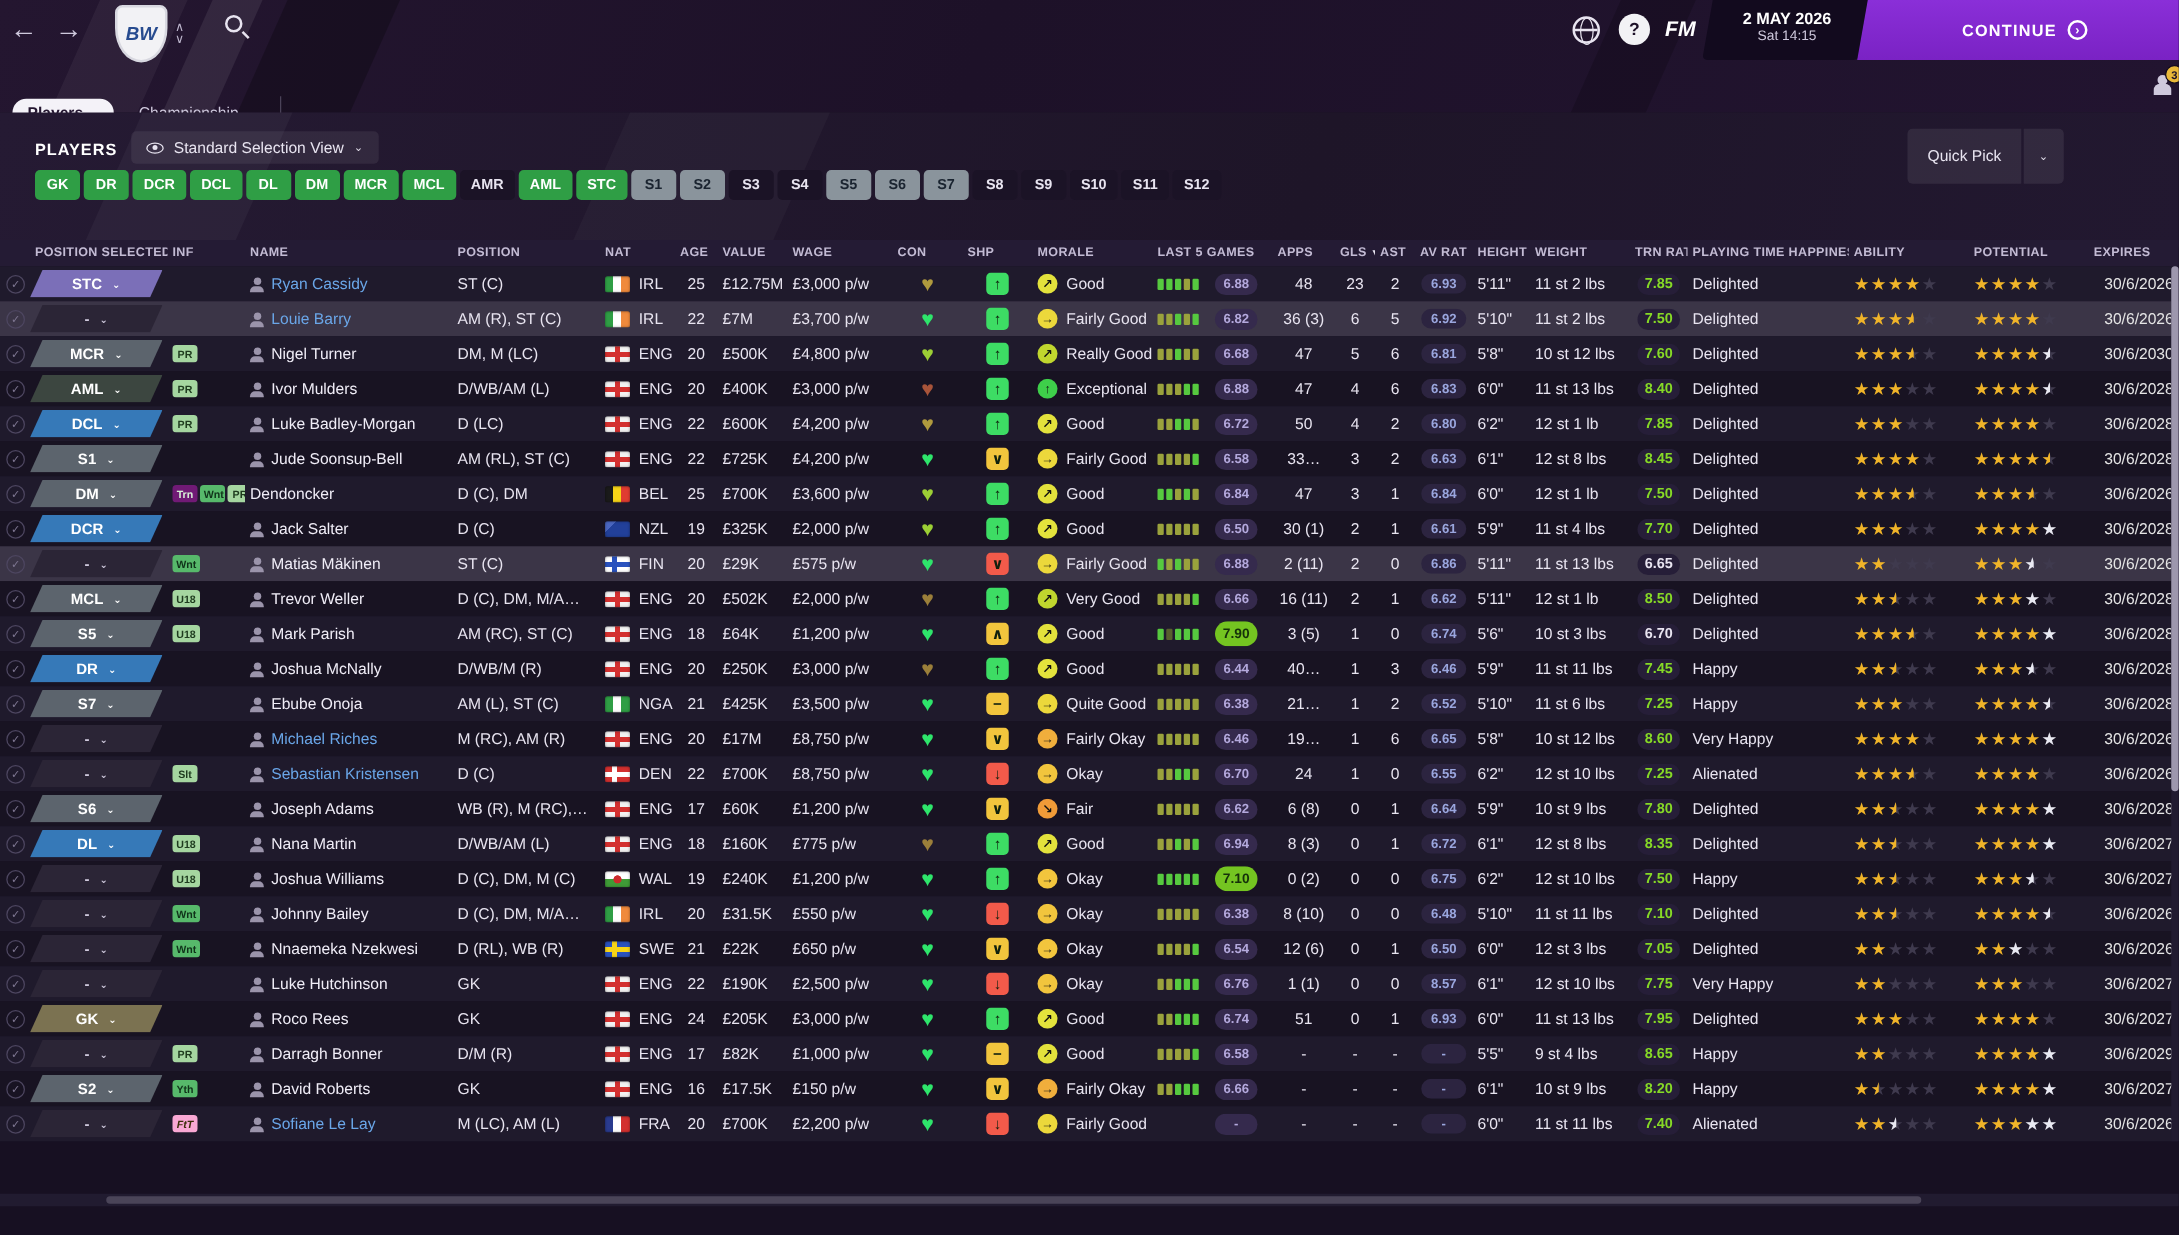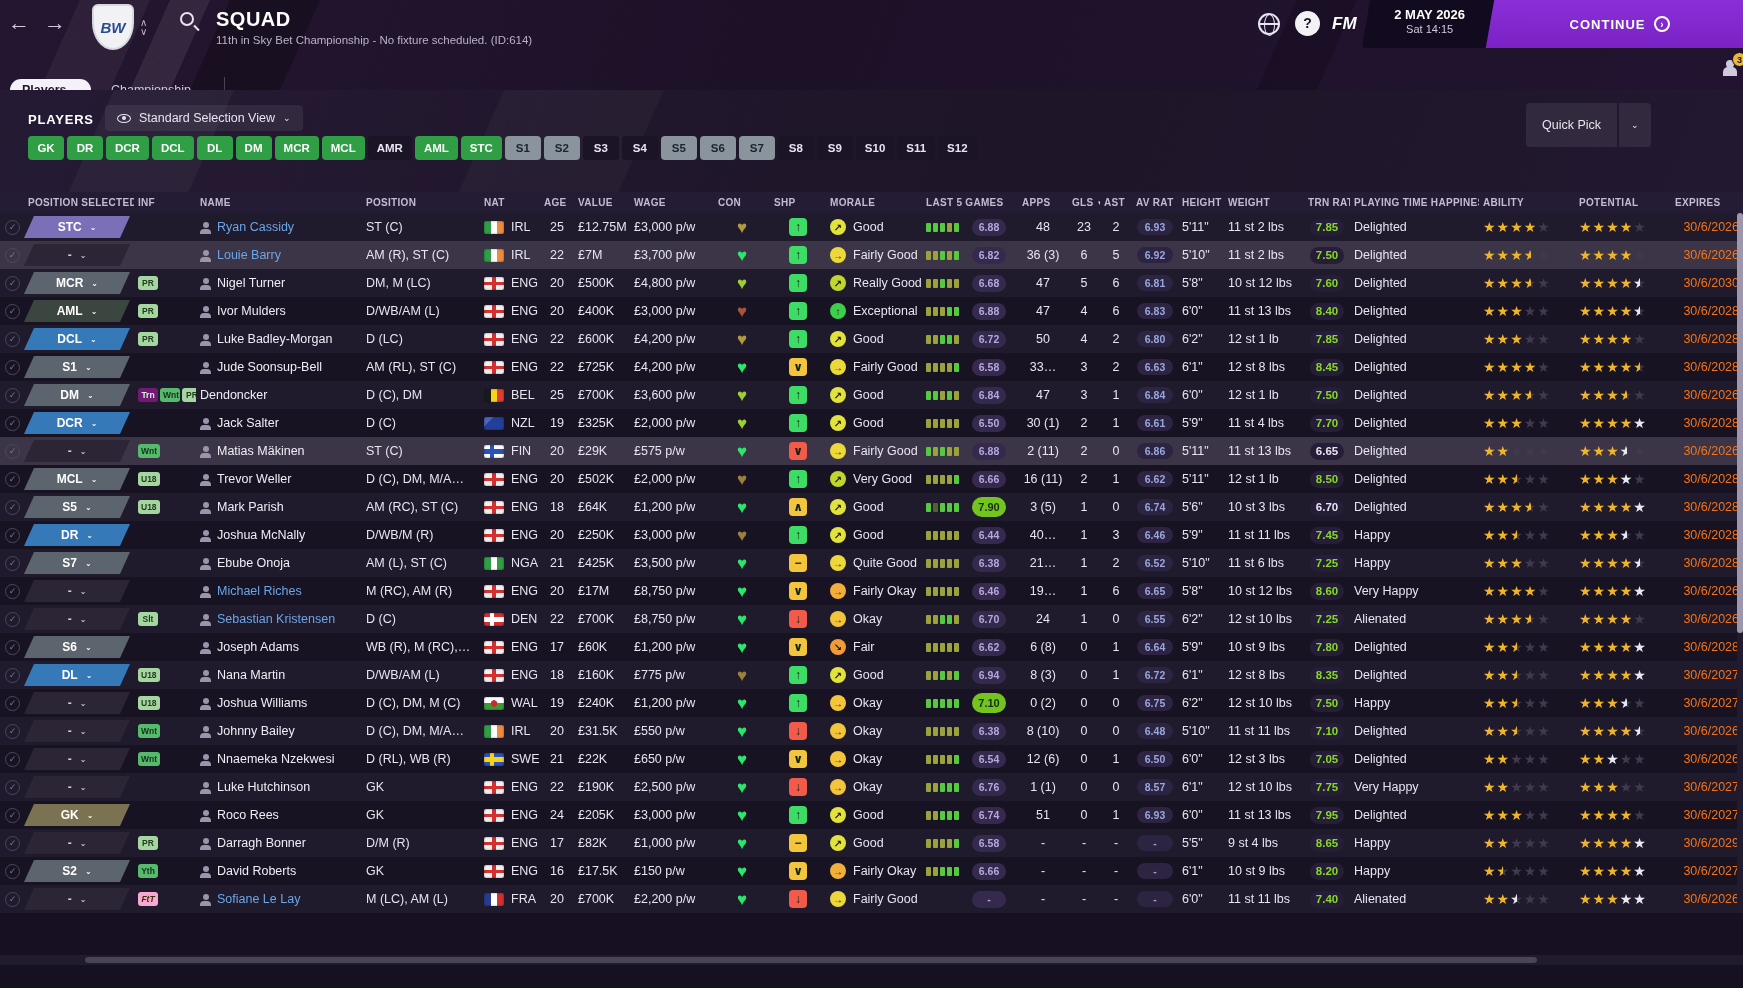--- a/index.html
+++ b/index.html
@@ -155,21 +155,21 @@
     font-size:10.5px;font-weight:bold;display:flex;align-items:center;justify-content:center;}
   .trn-green{color:#86d926;font-weight:bold;font-size:11.5px;}
   .trn-white{color:#e8e4f0;font-weight:bold;font-size:11.5px;}
   .trnpill{min-width:34px;height:17px;border-radius:9px;background:#261e38;display:flex;align-items:center;justify-content:center;}
   
   .stars{display:flex;gap:1px;font-size:14px;line-height:1;}
   .st-g{color:#f0b429;} .st-e{color:#3f3a4e;} .st-w{color:#e9e9f2;}
   .st-half{position:relative;color:#3f3a4e;}
   .st-half i{position:absolute;left:0;top:0;width:55%;overflow:hidden;font-style:normal;}
   .st-half.gold i{color:#f0b429;} .st-half.white i{color:#e9e9f2;}
-  .expires{color:#f97316;}
+  .expires{color:#e5e5e5;}
   
   .hscroll{position:absolute;left:0;top:955px;width:1743px;height:10px;background:#211b30;}
   .hthumb{position:absolute;left:85px;top:2px;width:1452px;height:6px;border-radius:3px;background:#4a4458;}
   .vscroll{position:absolute;right:0;top:213px;width:6px;height:700px;background:#211b30;}
   .vthumb{position:absolute;right:0;top:0;width:6px;height:420px;border-radius:3px;background:#9d97ad;}
 </style>
 </head>
 <body>
 
 <div class="topbar">
@@ -189,24 +189,20 @@
         <span>∧</span>
         <span>∨</span>
       </div>
   </div>
 
   <div class="searchbtn">
       <i></i>
       <b></b>
     </div>
 
-  <div class="ttl">
-    <h1>SQUAD</h1>
-    <p>11th in Sky Bet Championship - No fixture scheduled. (ID:614)</p>
-  </div>
 
   <div class="globe"></div>
   <div class="help">?</div>
   <div class="fmlogo">FM</div>
 
   <div class="datebox">
     <div class="in">
       <div class="d1">2 MAY 2026</div>
       <div class="d2">Sat 14:15</div>
     </div>

